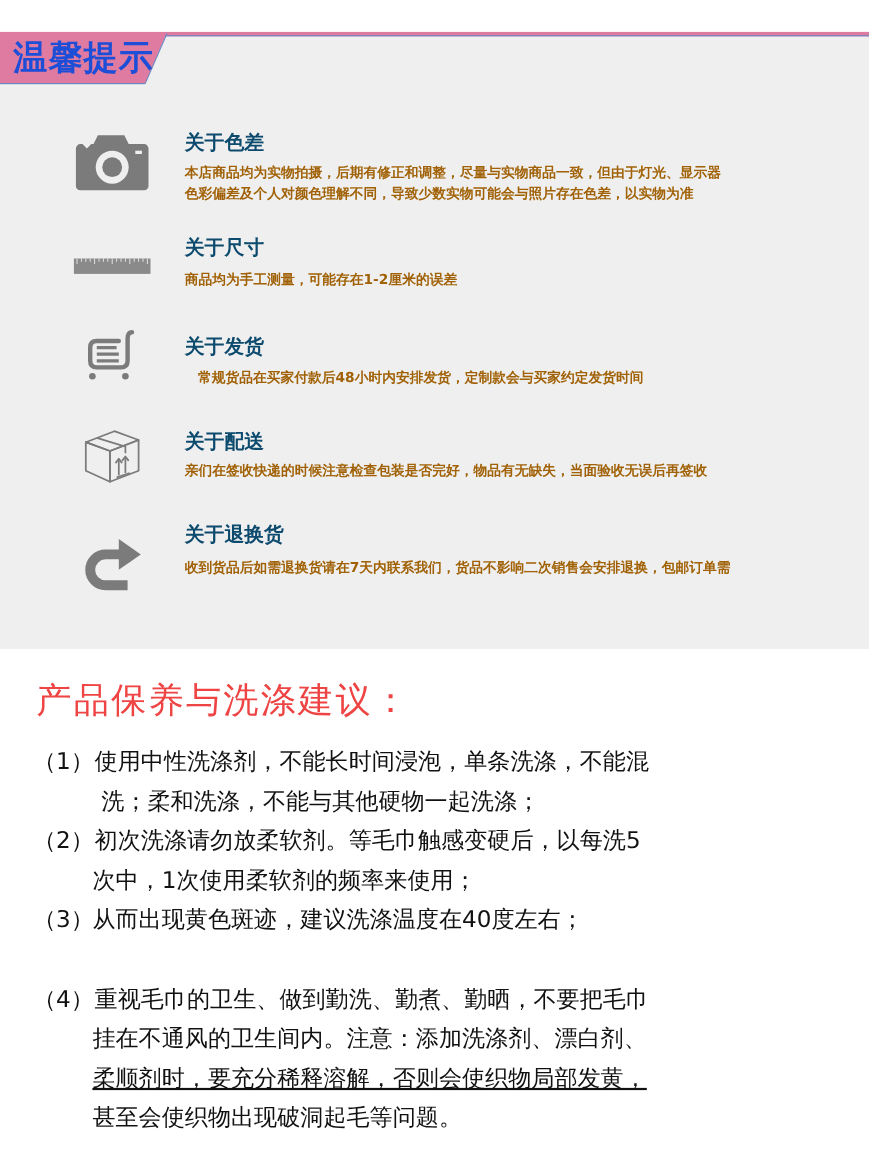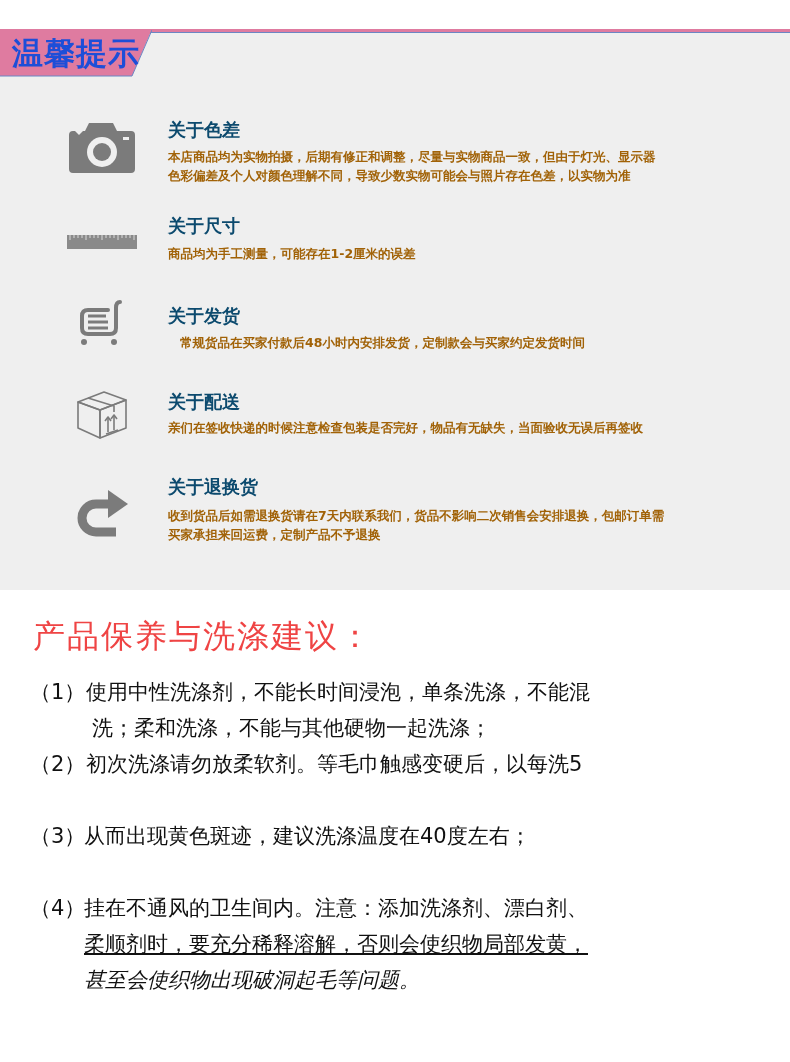--- a/index.html
+++ b/index.html
@@ -125,41 +125,42 @@
   <div class="tip" style="top:447px;">
     <div class="tip-icon" style="top:6px;">
       <svg width="56" height="52" viewBox="0 0 56 52">
         <path d="M42 44 h-20 a14 14 0 0 1 0 -28 h14" fill="none" stroke="#7b7b7b" stroke-width="9"></path>
         <polygon points="34,2 54,16 34,30" fill="#7b7b7b"></polygon>
       </svg>
     </div>
     <div class="tip-title" style="top:0;">关于退换货</div>
     <div class="tip-body" style="top:30px;">
       <div>收到货品后如需退换货请在7天内联系我们，货品不影响二次销售会安排退换，包邮订单需</div>
-      <div>买家承担来回运费，定制产品不予退换</div>
     </div>
   </div>
 </div>
 
 <div class="care-title">产品保养与洗涤建议：</div>
 
 <div class="care-item" style="top:674px;">
   <span class="care-num">（1）</span>
   <span class="care-text">使用中性洗涤剂，不能长时间浸泡，单条洗涤，不能混</span>
   <span class="care-text" style="padding-left:62px;">洗；柔和洗涤，不能与其他硬物一起洗涤；</span>
 </div>
 
 <div class="care-item" style="top:746px;">
   <span class="care-num">（2）</span>
   <span class="care-text">初次洗涤请勿放柔软剂。等毛巾触感变硬后，以每洗5</span>
+  <span class="care-text" style="padding-left:54px;">次中，1次使用柔软剂的频率来使用；</span>
 </div>
 
 <div class="care-item" style="top:818px;">
   <span class="care-num">（3）</span>
   <span class="care-text" style="padding-left:54px;">从而出现黄色斑迹，建议洗涤温度在40度左右；</span>
 </div>
 
 <div class="care-item" style="top:890px;">
   <span class="care-num">（4）</span>
+  <span class="care-text">重视毛巾的卫生、做到勤洗、勤煮、勤晒，不要把毛巾</span>
   <span class="care-text" style="padding-left:54px;">挂在不通风的卫生间内。注意：添加洗涤剂、漂白剂、</span>
   <span class="care-text" style="padding-left:54px;text-decoration:underline;">柔顺剂时，要充分稀释溶解，否则会使织物局部发黄，</span>
-  <span class="care-text" style="padding-left:54px;font-style:italic;">甚至会使织物出现破洞起毛等问题。</span>
+  <span class="care-text" style="padding-left:54px;">甚至会使织物出现破洞起毛等问题。</span>
 </div>
 
 </body></html>

